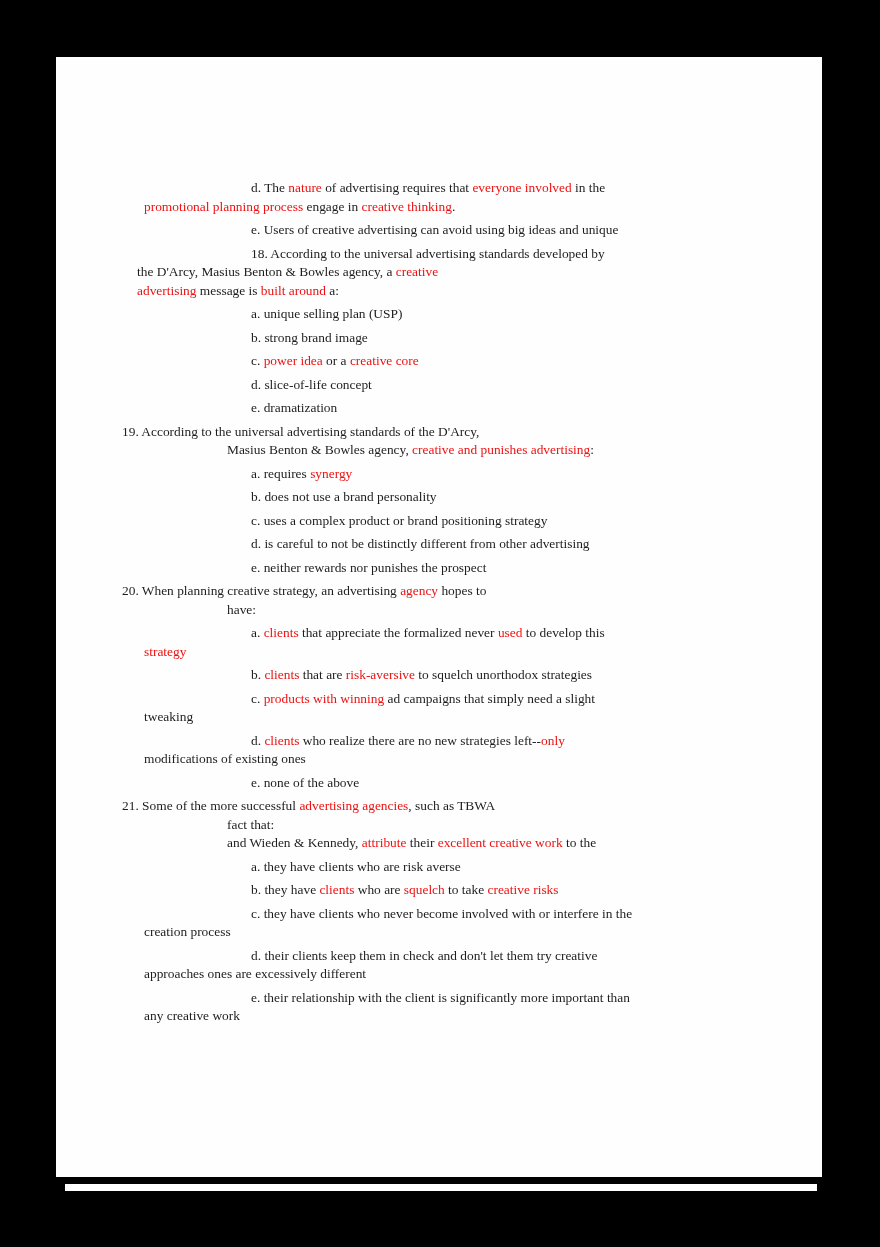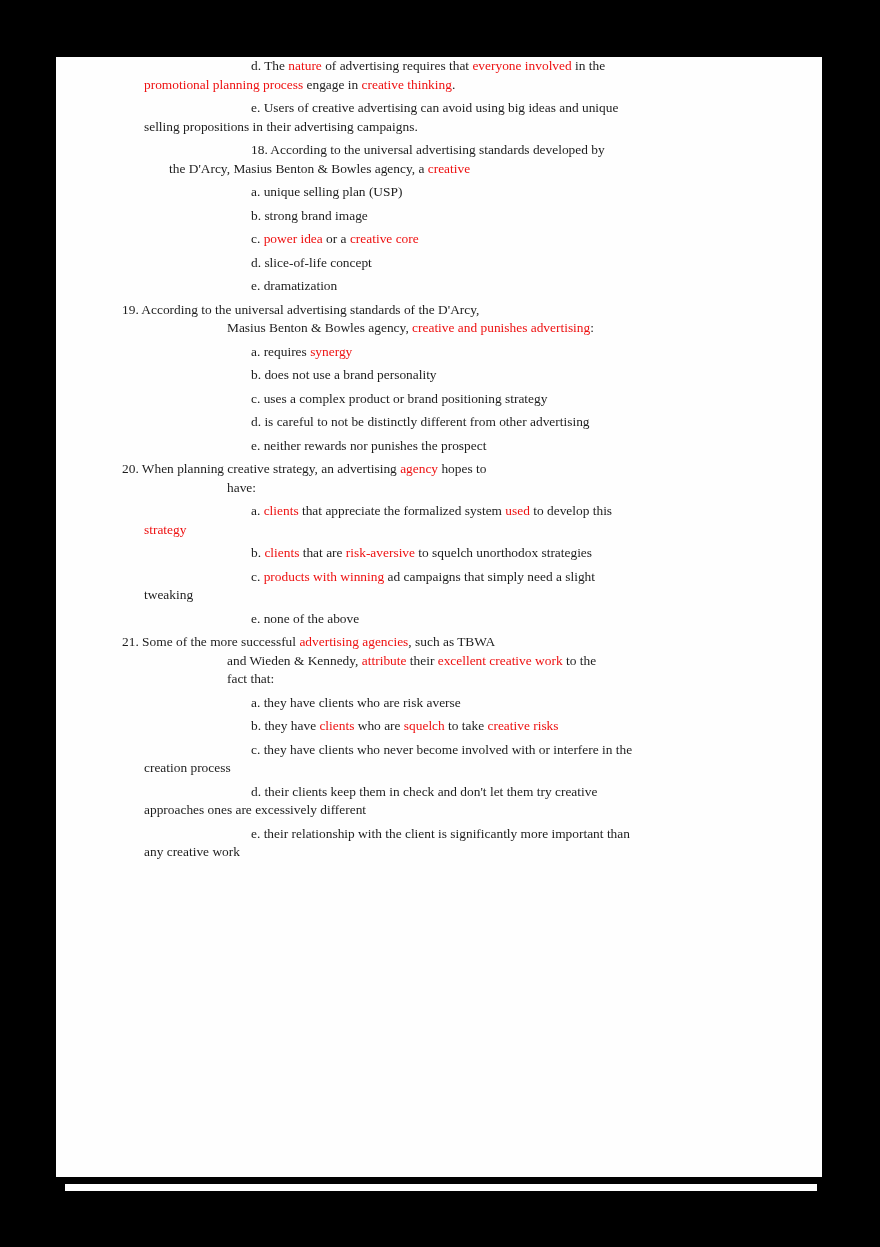--- a/index.html
+++ b/index.html
@@ -18,32 +18,33 @@
   }
   .page {
     position: absolute;
     left: 56px;
     top: 57px;
     width: 766px;
     height: 1120px;
     background: var(--page-bg, #fff);
   }
   .doc-content {
+    padding-top: 122px;
     font-family: "Liberation Serif", "DejaVu Serif", serif;
     font-size: 13.4px;
     line-height: 18.5px;
     color: var(--ink, #1f1f1f);
   }
   .para { margin: 0 0 5px 0; }
   .line { white-space: pre; }
   
   .para.q   .line        { margin-left: 171px; }
   .para.q   .line.first  { margin-left: 66px; }
   
-  .para.qf  .line        { margin-left: 113px; }
+  .para.qf  .line        { margin-left: 81px; }
   .para.qf  .line.first  { margin-left: 195px; }
   
   .para.opt .line        { margin-left: 88px; }
   .para.opt .line.first  { margin-left: 195px; }
   .seg.ink    { color: var(--ink, #1f1f1f); }
   .seg.accent { color: var(--accent, #ee1111); }
   .bottom-bar {
     position: absolute;
     left: 65px;
     top: 1184px;
@@ -57,25 +58,25 @@
 
 <div class="canvas">
   <div class="page">
     <div class="doc-content" id="doc-content">
         <div class="para opt">
           <div class="line first"><span class="seg ink">d. The </span><span class="seg accent">nature</span><span class="seg ink"> of advertising requires that </span><span class="seg accent">everyone involved</span><span class="seg ink"> in the</span></div>
           <div class="line"><span class="seg accent">promotional planning process</span><span class="seg ink"> engage in </span><span class="seg accent">creative thinking</span><span class="seg ink">.</span></div>
         </div>
         <div class="para opt">
           <div class="line first"><span class="seg ink">e. Users of creative advertising can avoid using big ideas and unique</span></div>
-          <div class="line"><span class="seg ink">selling propositions in their advertising campaigns.</span></div>
         </div>
         <div class="para qf">
           <div class="line first"><span class="seg ink">18. According to the universal advertising standards developed by</span></div>
           <div class="line"><span class="seg ink">the D'Arcy, Masius Benton &amp; Bowles agency, a </span><span class="seg accent">creative</span></div>
+          <div class="line"><span class="seg accent">advertising</span><span class="seg ink"> message is </span><span class="seg accent">built around</span><span class="seg ink"> a:</span></div>
         </div>
         <div class="para opt">
           <div class="line first"><span class="seg ink">a. unique selling plan (USP)</span></div>
         </div>
         <div class="para opt">
           <div class="line first"><span class="seg ink">b. strong brand image</span></div>
         </div>
         <div class="para opt">
           <div class="line first"><span class="seg ink">c. </span><span class="seg accent">power idea</span><span class="seg ink"> or a </span><span class="seg accent">creative core</span></div>
         </div>
@@ -102,37 +103,41 @@
           <div class="line first"><span class="seg ink">d. is careful to not be distinctly different from other advertising</span></div>
         </div>
         <div class="para opt">
           <div class="line first"><span class="seg ink">e. neither rewards nor punishes the prospect</span></div>
         </div>
         <div class="para q">
           <div class="line first"><span class="seg ink">20. When planning creative strategy, an advertising </span><span class="seg accent">agency</span><span class="seg ink"> hopes to</span></div>
           <div class="line"><span class="seg ink">have:</span></div>
         </div>
         <div class="para opt">
-          <div class="line first"><span class="seg ink">a. </span><span class="seg accent">clients</span><span class="seg ink"> that appreciate the formalized system </span><span class="seg accent">used</span><span class="seg ink"> to develop this</span></div>
+          <div class="line first"><span class="seg ink">a. </span><span class="seg accent">clients</span><span class="seg ink"> that appreciate the formalized never </span><span class="seg accent">used</span><span class="seg ink"> to develop this</span></div>
           <div class="line"><span class="seg accent">strategy</span></div>
         </div>
         <div class="para opt">
           <div class="line first"><span class="seg ink">b. </span><span class="seg accent">clients</span><span class="seg ink"> that are </span><span class="seg accent">risk-aversive</span><span class="seg ink"> to squelch unorthodox strategies</span></div>
         </div>
         <div class="para opt">
           <div class="line first"><span class="seg ink">c. </span><span class="seg accent">products with winning</span><span class="seg ink"> ad campaigns that simply need a slight</span></div>
           <div class="line"><span class="seg ink">tweaking</span></div>
         </div>
         <div class="para opt">
+          <div class="line first"><span class="seg ink">d. </span><span class="seg accent">clients</span><span class="seg ink"> who realize there are no new strategies left--</span><span class="seg accent">only</span></div>
+          <div class="line"><span class="seg ink">modifications of existing ones</span></div>
+        </div>
+        <div class="para opt">
           <div class="line first"><span class="seg ink">e. none of the above</span></div>
         </div>
         <div class="para q">
           <div class="line first"><span class="seg ink">21. Some of the more successful </span><span class="seg accent">advertising agencies</span><span class="seg ink">, such as TBWA</span></div>
+          <div class="line"><span class="seg ink">fact that:</span></div>
           <div class="line"><span class="seg ink">and Wieden &amp; Kennedy, </span><span class="seg accent">attribute</span><span class="seg ink"> their </span><span class="seg accent">excellent creative work</span><span class="seg ink"> to the</span></div>
-          <div class="line"><span class="seg ink">fact that:</span></div>
         </div>
         <div class="para opt">
           <div class="line first"><span class="seg ink">a. they have clients who are risk averse</span></div>
         </div>
         <div class="para opt">
           <div class="line first"><span class="seg ink">b. they have </span><span class="seg accent">clients</span><span class="seg ink"> who are </span><span class="seg accent">squelch</span><span class="seg ink"> to take </span><span class="seg accent">creative risks</span></div>
         </div>
         <div class="para opt">
           <div class="line first"><span class="seg ink">c. they have clients who never become involved with or interfere in the</span></div>
           <div class="line"><span class="seg ink">creation process</span></div>

